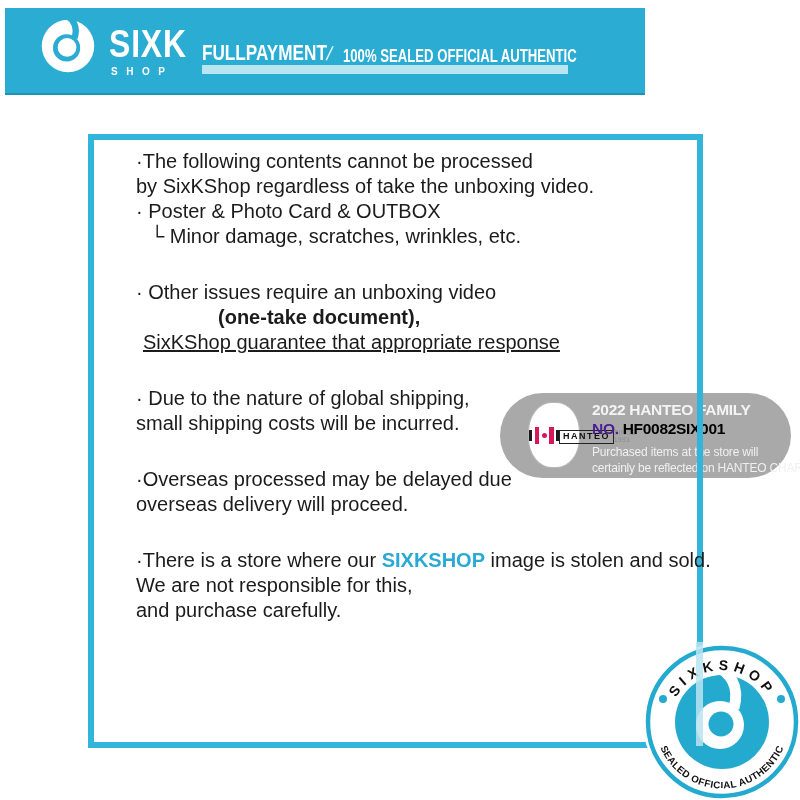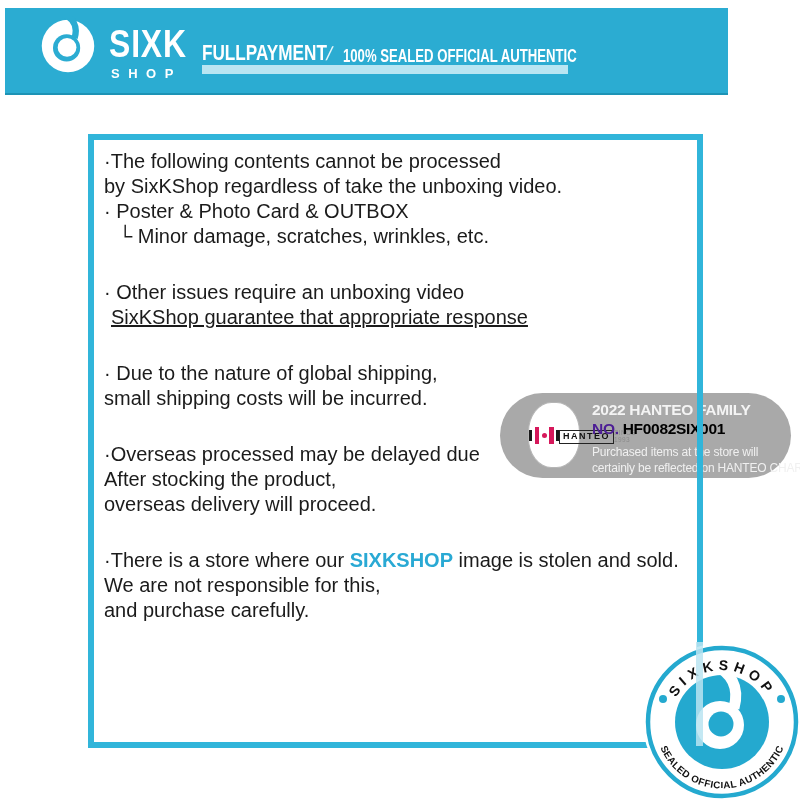--- a/index.html
+++ b/index.html
@@ -1,26 +1,26 @@
 <!DOCTYPE html>
 <html><head>
 <meta charset="utf-8">
 <style>
   html,body{margin:0;padding:0;}
   body{width:800px;height:800px;position:relative;background:#ffffff;overflow:hidden;
        font-family:"Liberation Sans", sans-serif;}
   .stage{position:absolute;inset:0;}
 
   
-  .topbar{position:absolute;left:5px;top:8px;width:723px;height:87px;background:#2BACD2;
+  .topbar{position:absolute;left:5px;top:8px;width:640px;height:87px;background:#2BACD2;
           border-bottom:2px solid #1D93B5;box-sizing:border-box;z-index:1;}
   .brand-mark{position:absolute;left:33px;top:8px;}
   .brand-name{position:absolute;left:104px;top:17px;color:#fff;font-weight:bold;font-size:38px;
               line-height:1;transform:scaleX(0.84);transform-origin:0 0;letter-spacing:1px;}
-  .brand-sub{position:absolute;left:106px;top:59px;color:#fff;font-weight:bold;font-size:13px;
+  .brand-sub{position:absolute;left:106px;top:59px;color:#fff;font-weight:bold;font-size:10px;
              letter-spacing:8.5px;line-height:1;}
   .claim-main{position:absolute;left:197px;top:34px;color:#fff;font-weight:bold;font-size:22px;
               line-height:1;transform:scaleX(0.78);transform-origin:0 0;}
   .claim-sep{position:absolute;left:322px;top:36px;color:#EAF7FB;font-size:19px;line-height:1;
              transform:skewX(-12deg);}
   .claim-rest{position:absolute;left:338px;top:39px;color:#fff;font-weight:bold;font-size:18px;
               line-height:1;transform:scaleX(0.73);transform-origin:0 0;white-space:nowrap;}
   .claim-underline{position:absolute;left:197px;top:57px;width:366px;height:9px;background:#B9E5F2;}
 
   
@@ -40,21 +40,21 @@
   .h-line1{font-size:15.5px;font-weight:bold;color:#F4F4F4;line-height:19px;letter-spacing:-0.3px;}
   .h-line2{font-size:15.5px;font-weight:bold;line-height:19px;letter-spacing:-0.3px;}
   .h-no{color:#4c1d95;}
   .h-noval{color:#000000;}
   .h-desc{font-size:12px;color:#F0F0F0;line-height:16px;letter-spacing:-0.2px;}
   .h-desc.first{margin-top:6px;}
 
   
   .notice-box{position:absolute;left:88px;top:134px;width:615px;height:614px;box-sizing:border-box;
               border:6px solid #31B5DA;background:transparent;z-index:2;}
-  .notice-text{padding:9px 8px 0 10px;font-size:20px;line-height:25px;color:#1b1b1b;}
+  .notice-text{padding:9px 8px 0 10px;font-size:20px;line-height:25px;color:#1b1b1b;margin-left:32px;}
   .notice-text p{margin:0 0 31px 0;}
   .nline{display:block;white-space:nowrap;}
   .b{font-weight:bold;}
   .accent{color:#29A9D4;font-weight:bold;}
 
   
   .seal{position:absolute;left:637px;top:637px;z-index:3;}
   .seal-top-text{font-size:14px;font-weight:bold;letter-spacing:5px;fill:#111;}
   .seal-bottom-text{font-size:9.8px;font-weight:bold;letter-spacing:0.4px;fill:#111;}
   .seal-stripe{position:absolute;left:696px;top:642px;width:7px;height:104px;
@@ -106,29 +106,29 @@
   <div class="notice-box">
     <div class="notice-text">
         <p>
           <span class="nline"><span>·The following contents cannot be processed</span></span>
           <span class="nline"><span>by SixKShop regardless of take the unboxing video.</span></span>
           <span class="nline"><span>· Poster &amp; Photo Card &amp; OUTBOX</span></span>
           <span class="nline" style="padding-left: 14px;"><span>└ Minor damage, scratches, wrinkles, etc.</span></span>
         </p>
         <p>
           <span class="nline"><span>· Other issues require an unboxing video</span></span>
+          <span class="nline" style="padding-left: 82px;"><span class="b">(one-take document),</span></span>
           <span class="nline" style="padding-left: 7px; text-decoration: underline;"><span>SixKShop guarantee that appropriate response</span></span>
         </p>
         <p>
           <span class="nline"><span>· Due to the nature of global shipping,</span></span>
           <span class="nline"><span>small shipping costs will be incurred.</span></span>
         </p>
         <p>
           <span class="nline"><span>·Overseas processed may be delayed due</span></span>
-          <span class="nline"><span>After stocking the product,</span></span>
           <span class="nline"><span>overseas delivery will proceed.</span></span>
         </p>
         <p>
           <span class="nline"><span>·There is a store where our </span><span class="accent">SIXKSHOP</span><span> image is stolen and sold.</span></span>
           <span class="nline"><span>We are not responsible for this,</span></span>
           <span class="nline"><span>and purchase carefully.</span></span>
         </p>
       </div>
   </div>
 

